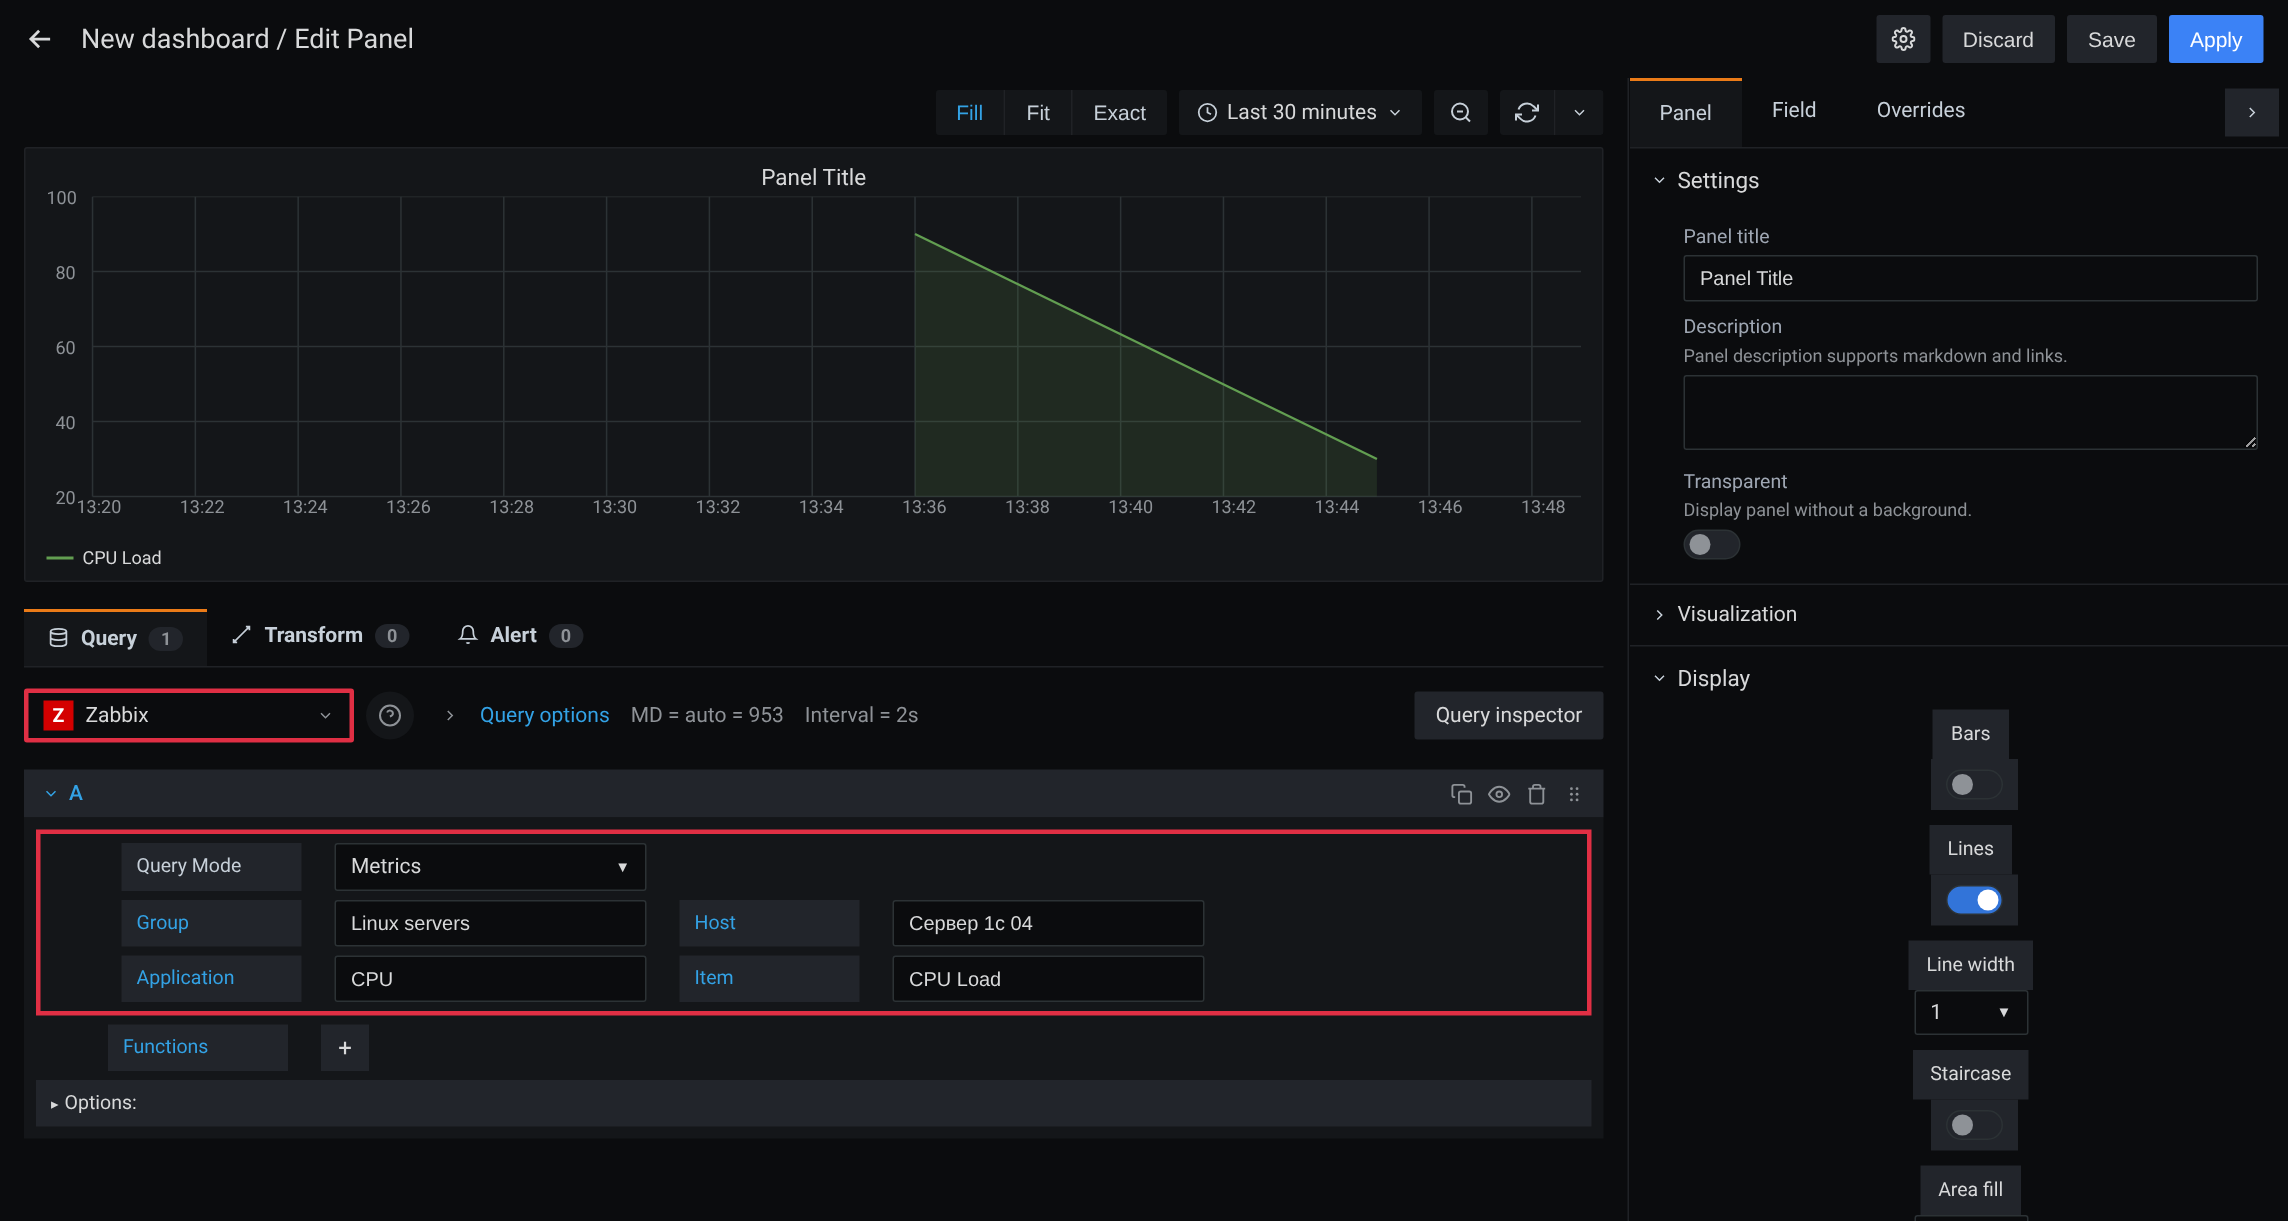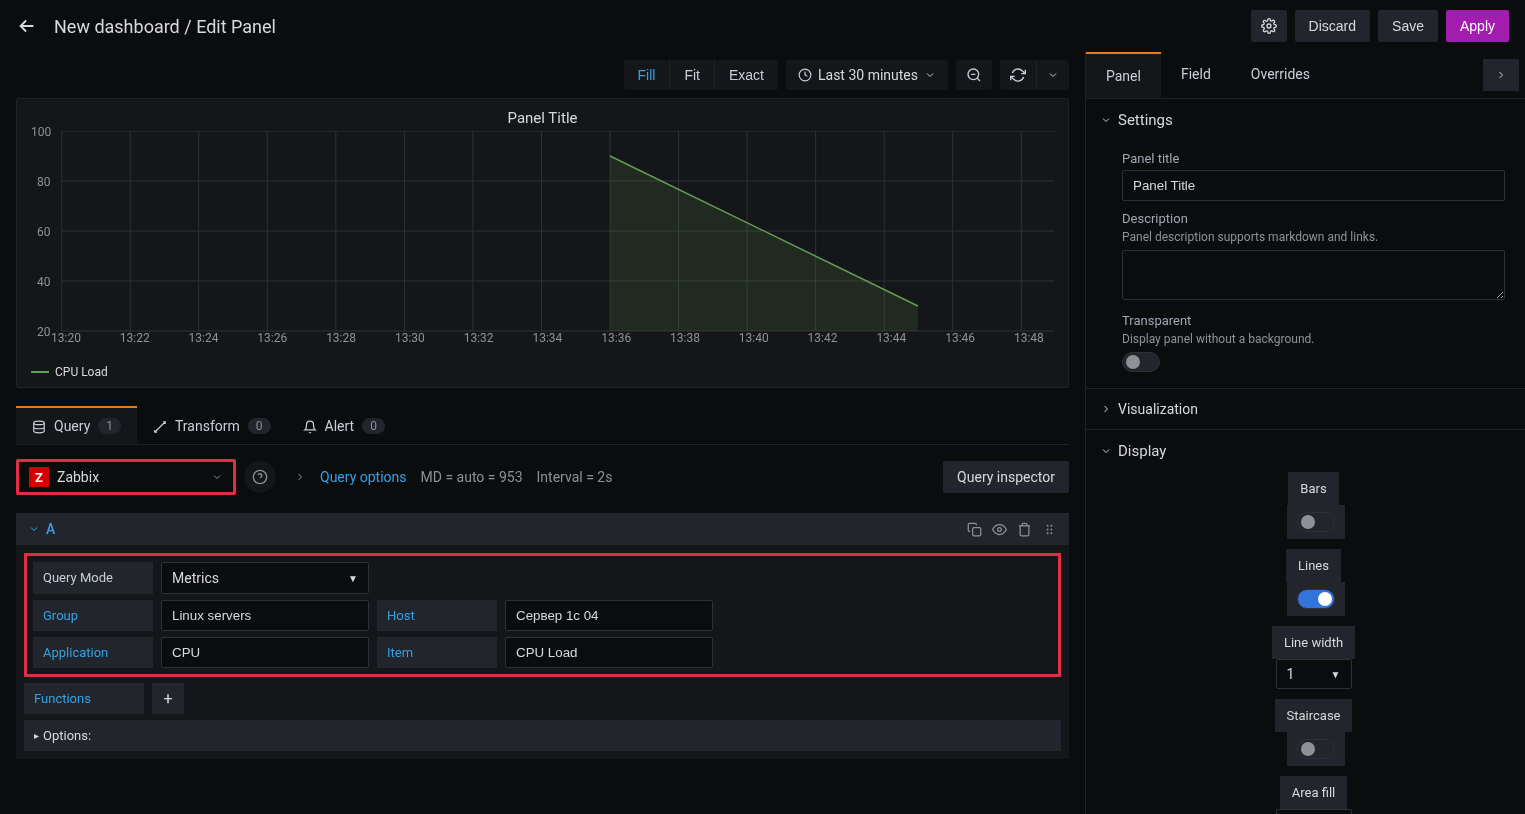--- a/index.html
+++ b/index.html
@@ -15,56 +15,56 @@
 .topbar {
   display: flex; align-items: center; justify-content: space-between;
   height: 52px; padding: 0 16px;
 }
 .topbar-left { display: flex; align-items: center; gap: 16px; }
 .back-arrow { cursor: pointer; display:flex; align-items:center; }
 .title { font-size: 18px; color: #d8d9da; }
 .topbar-right { display: flex; gap: 8px; }
 .btn { background: #22252b; border: none; color: #d8d9da; padding: 8px 14px; border-radius: 2px; cursor: pointer; font-size: 14px; }
 .btn.icon { padding: 8px 10px; display:flex; align-items:center; justify-content:center; }
-.btn.primary { background: #a21caf; color: #fff; font-weight: 500; }
+.btn.primary { background: #3b82f6; color: #fff; font-weight: 500; }
 .main { display: flex; height: calc(814px - 52px); }
 .left-pane { flex: 1; display: flex; flex-direction: column; padding: 0 16px; overflow:hidden;}
 .right-pane { width: 440px; border-left: 1px solid #202226; background:#0b0c0e; overflow-y:auto;}
 .toolbar-row { display:flex; justify-content:flex-end; gap:8px; padding: 8px 0;}
 .btn-group { display:flex; border-radius:2px; overflow:hidden;}
 .btn-group .seg { background:#141619; color:#c7d0d9; padding:7px 14px; cursor:pointer; border:none; font-size:14px;}
 .btn-group .seg.active { color:#33a2e5; }
 .btn-group .seg + .seg { border-left:1px solid #202226;}
 .timerange { display:flex; align-items:center; gap:6px; background:#141619; padding:7px 12px; border-radius:2px; cursor:pointer;}
 .icon-btn { background:#141619; padding:7px 10px; border-radius:2px; cursor:pointer; border:none; color:#c7d0d9; display:flex; align-items:center;}
 .chart-card { background:#141619; border:1px solid #202226; border-radius:2px; padding:10px 14px 8px; }
 .chart-title { text-align:center; font-size:15px; color:#d8d9da; margin-bottom:4px;}
 .chart-area { position:relative; height:210px; }
 .legend { margin-top:6px; font-size:12px; display:flex; align-items:center; gap:6px;}
 .legend-line { width:18px; height:2px; background:#629e51;}
 .bottom-tabs { display:flex; margin-top:18px; border-bottom:1px solid #202226;}
-.btab { display:flex; align-items:flex-end; gap:8px; padding:10px 16px; cursor:pointer; color:#c7d0d9;}
+.btab { display:flex; align-items:flex-start; gap:8px; padding:10px 16px; cursor:pointer; color:#c7d0d9;font-weight:bold;}
 .btab.active { border-top:2px solid #eb7b18; background:#141619;}
 .badge { background:#22252b; color:#8e9297; border-radius:10px; padding:1px 8px; font-size:12px;}
 .ds-row { display:flex; align-items:center; gap:8px; margin-top:14px;}
 .ds-select { display:flex; align-items:center; gap:8px; background:#0b0c0e; border:3px solid #e02f44; padding:5px 10px; width:220px; border-radius:2px; cursor:pointer;}
 .z-logo { background:#d40000; color:#fff; font-weight:bold; width:20px; height:20px; display:flex; align-items:center; justify-content:center; font-size:13px;}
 .ds-name { flex:1; }
 .help-circle { width:32px; height:32px; border-radius:50%; background:#141619; display:flex; align-items:center; justify-content:center; cursor:pointer;}
 .qopts { display:flex; align-items:center; gap:14px; color:#8e9297; flex:1; padding-left:10px;}
 .qopts .label { color:#33a2e5; cursor:pointer;}
 .qinspector { background:#22252b; padding:8px 14px; border-radius:2px; cursor:pointer;}
 .query-block { margin-top:18px;}
 .query-header { background:#22252b; padding:8px 12px; display:flex; align-items:center; }
 .query-id { color:#33a2e5; font-weight:500; margin-left:6px;}
 .query-actions { margin-left:auto; display:flex; gap:10px; color:#8e9297;}
 .query-actions > * { cursor:pointer; }
 .query-body { background:#141619; padding:8px; }
 .red-box { border:3px solid #e02f44; padding:0; }
-.form-row { display:flex; gap:8px; margin-bottom:6px;}
+.form-row { display:flex; gap:22px; margin-bottom:6px;margin-left:48px;}
 .form-label { background:#22252b; padding:8px 10px; width:120px; font-size:13px; color:#c7d0d9;}
 .form-label.link { color:#33a2e5; }
 .form-input { background:#0b0c0e; border:1px solid #2c3235; padding:7px 10px; width:208px; color:#d8d9da; border-radius:2px;}
 .form-select { background:#0b0c0e; border:1px solid #2c3235; padding:7px 10px; width:208px; color:#d8d9da; border-radius:2px; display:flex; justify-content:space-between; align-items:center; cursor:pointer;}
 .plus-btn { background:#22252b; width:32px; display:flex; align-items:center; justify-content:center; cursor:pointer; font-size:16px;}
 .options-row { background:#22252b; padding:8px 10px; margin-top:6px; display:flex; align-items:center; gap:4px; cursor:pointer; font-size:13px;}
 
 .rtabs { display:flex; border-bottom:1px solid #202226; position:relative;}
 .rtab { padding:14px 20px; cursor:pointer; color:#c7d0d9;}
 .rtab.active { border-top:2px solid #eb7b18; background:#141619;}

